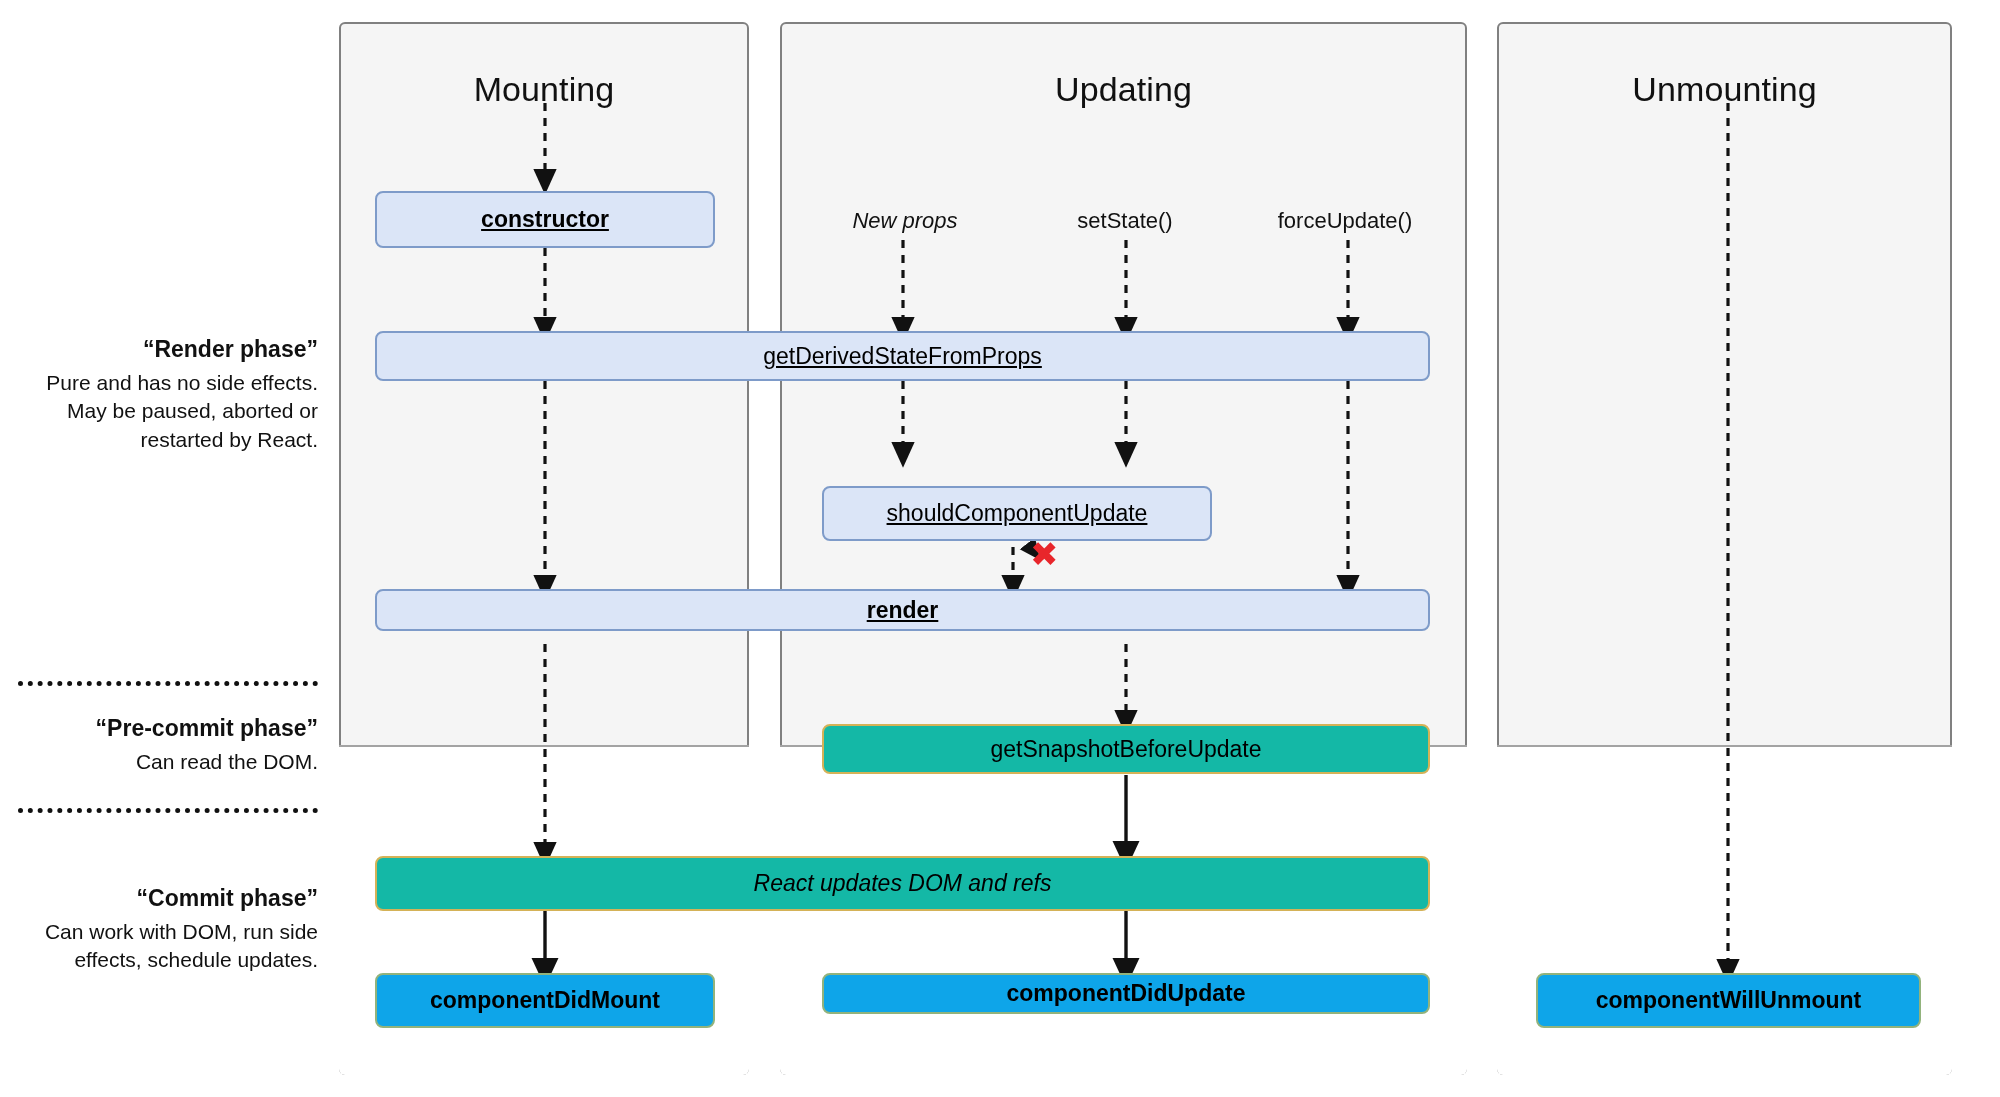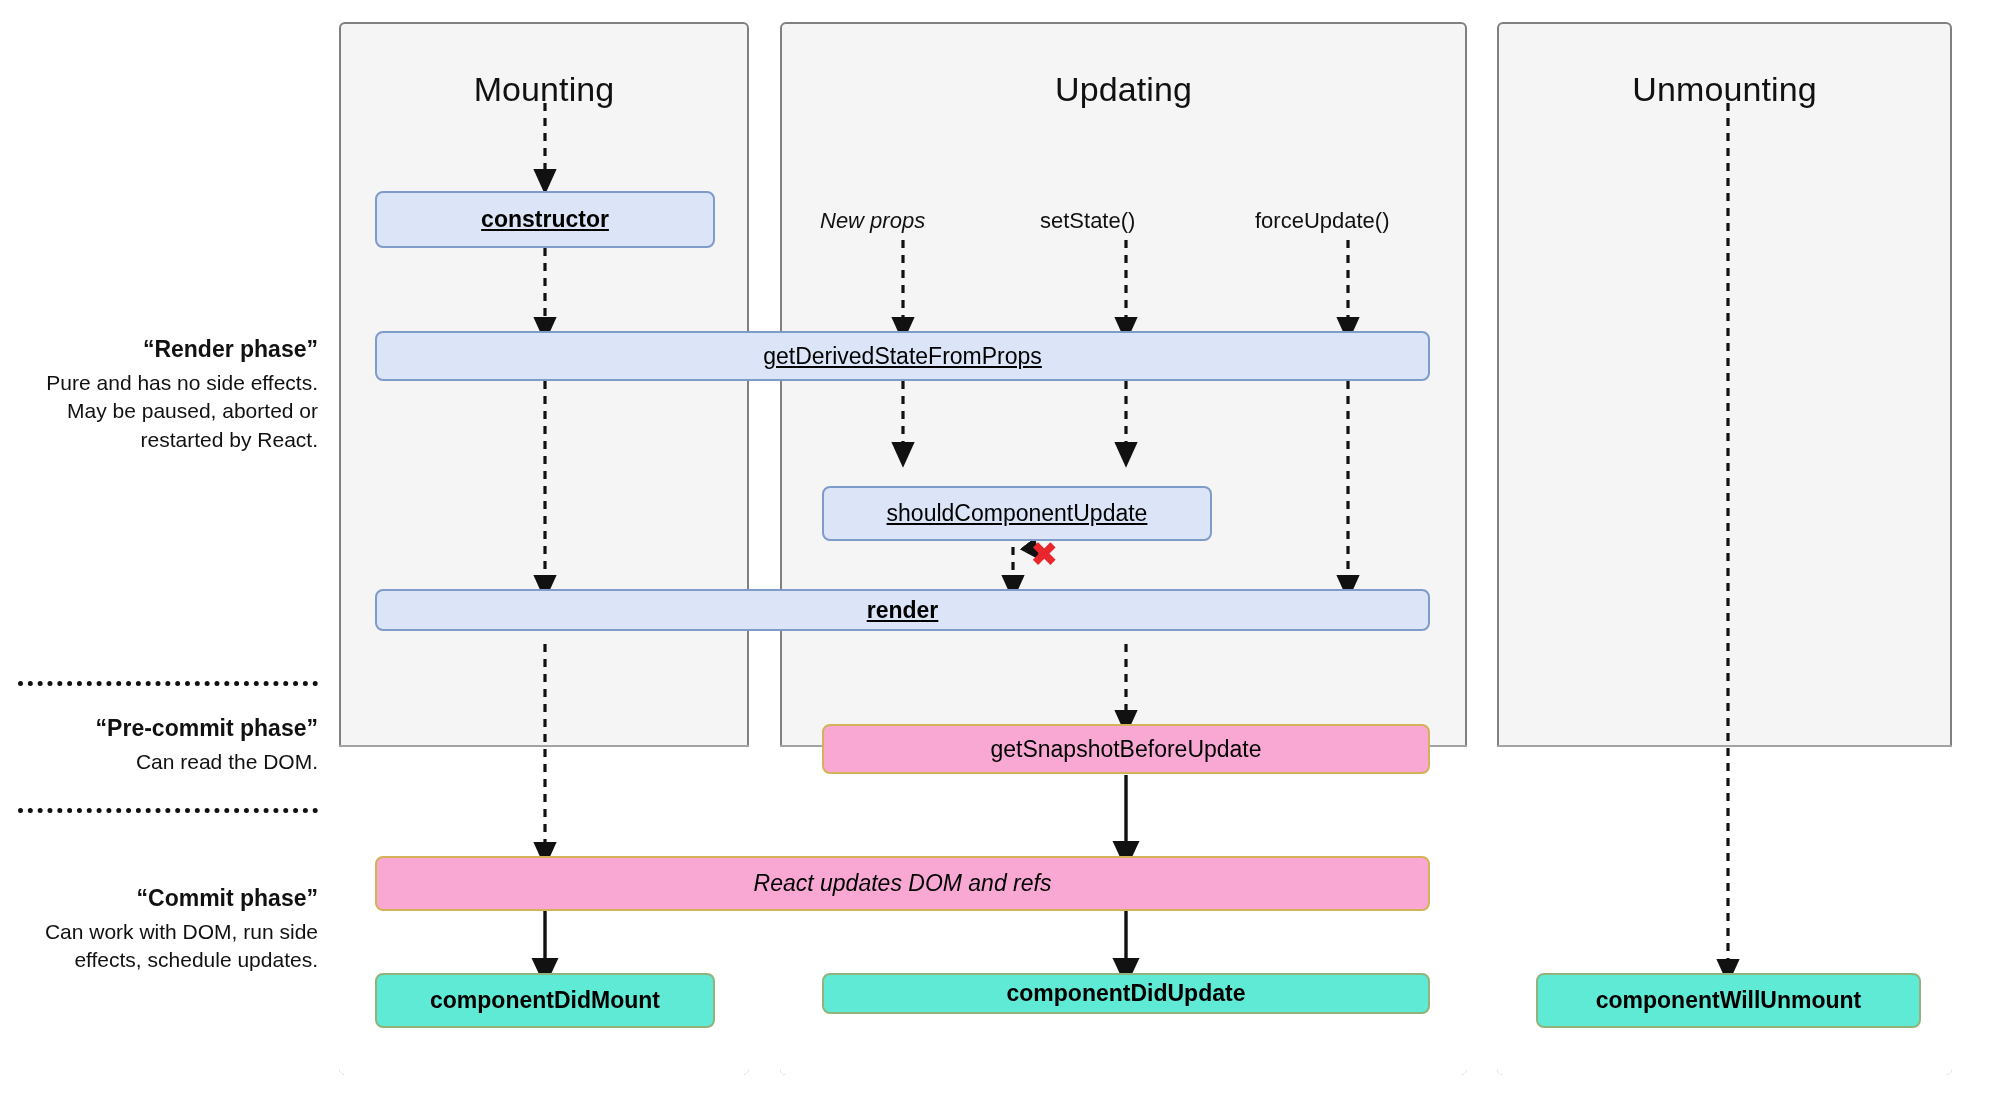--- a/index.html
+++ b/index.html
@@ -43,29 +43,29 @@
     border-radius:8px;
     display:flex;
     align-items:center;
     justify-content:center;
     font-size:23px;
     line-height:1.15;
     text-align:center;
     padding:0 8px;
   }
   .box.blue{background:#dbe5f7;border:2px solid #7e9bc9;text-decoration:underline;}
-  .box.yellow{background:#f9a8d4;border:2px solid #d4b257;}
-  .box.green{background:#5eead4;border:2px solid #92b37c;}
+  .box.yellow{background:#14b8a6;border:2px solid #d4b257;}
+  .box.green{background:#0ea5e9;border:2px solid #92b37c;}
   .box.bold{font-weight:bold;}
   .box.italic{font-style:italic;}
 
   
   .trigger{
     position:absolute;
-    text-align:left;
+    text-align:center;
     font-size:22px;
     color:#111;
     white-space:nowrap;
   }
   .trigger.italic{font-style:italic;}
 
   
   .side{
     position:absolute;
     text-align:right;

